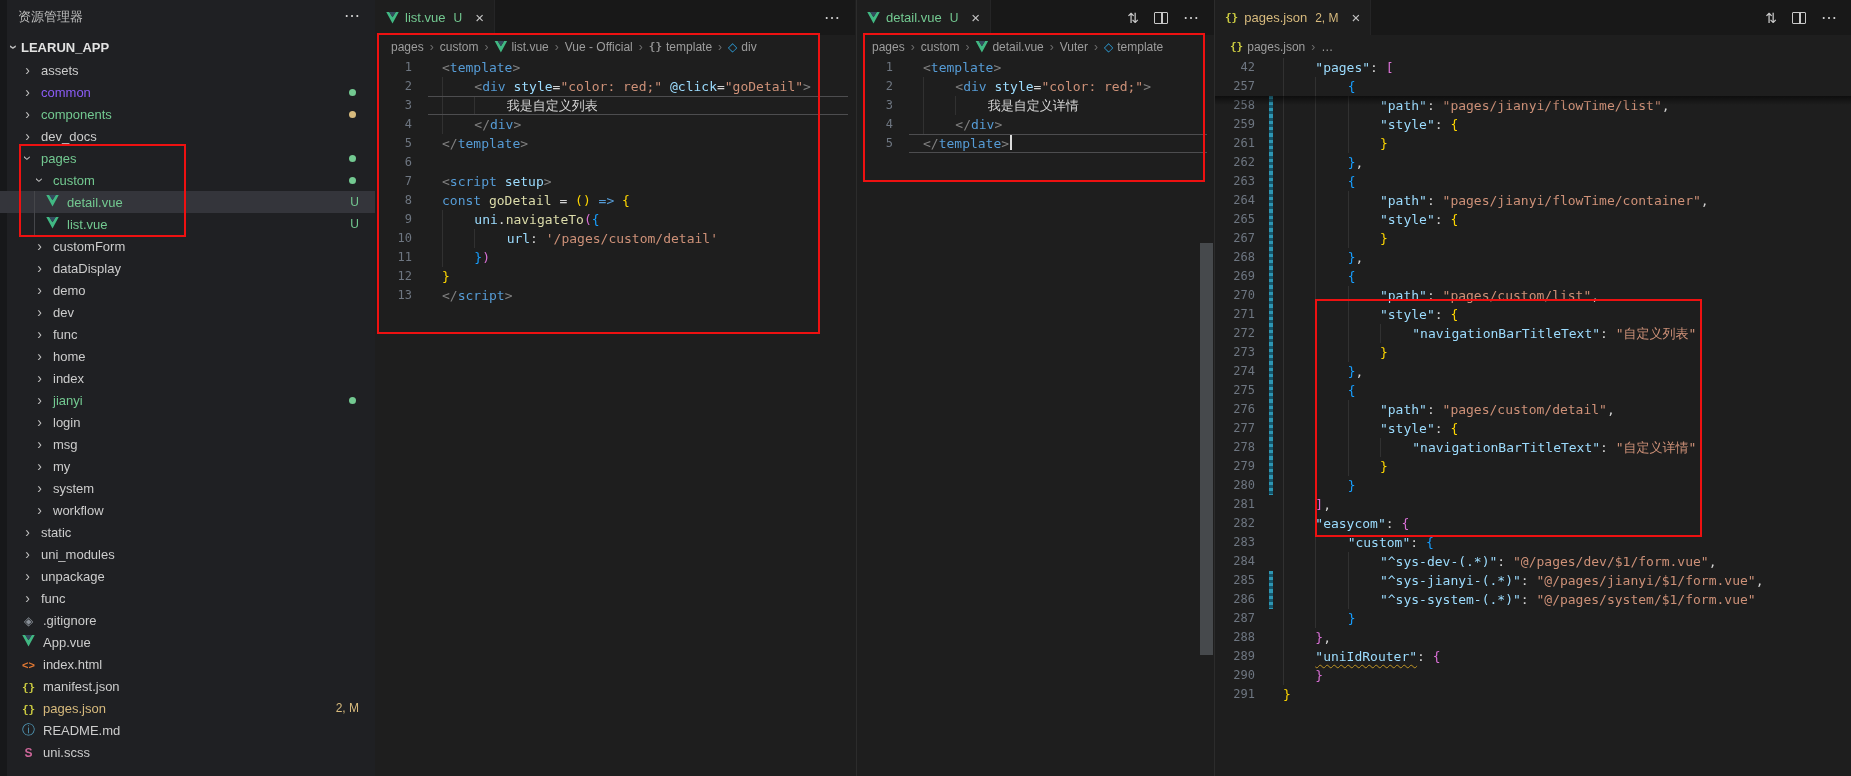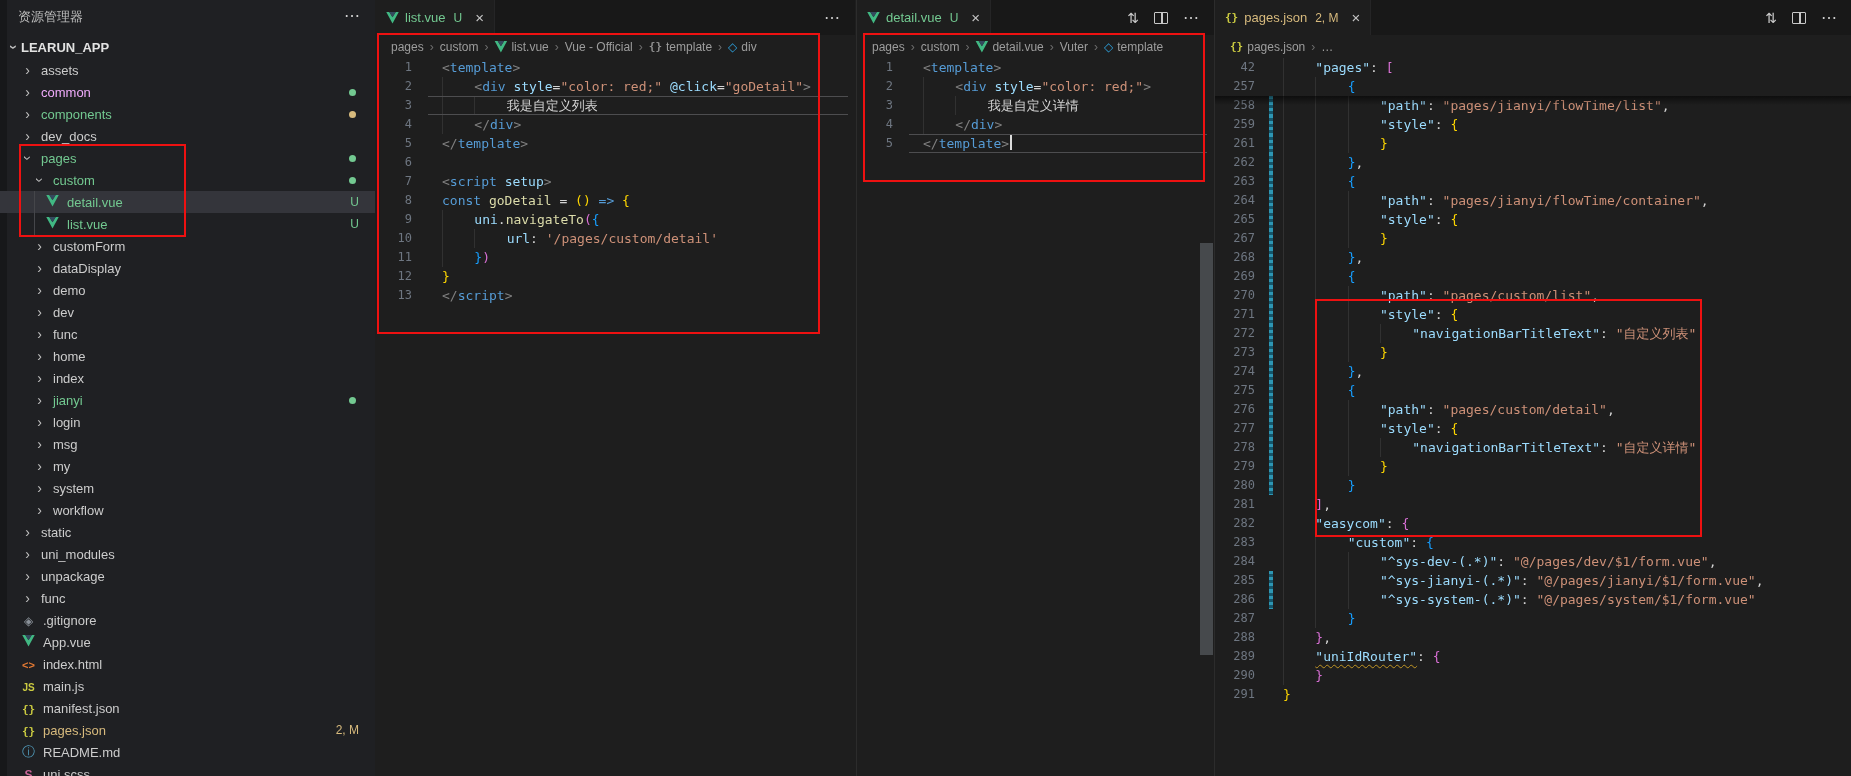--- a/index.html
+++ b/index.html
@@ -102,21 +102,21 @@
       <span class="tw exp">›</span>
       <span>LEARUN_APP</span>
     </div>
     <div id="tree">
         <div class="trow" style="padding-left:20px">
           <span class="tw">›</span>
           <span class="tlabel" style="color:#cccccc">assets</span>
         </div>
         <div class="trow" style="padding-left:20px">
           <span class="tw">›</span>
-          <span class="tlabel" style="color:#f0abfc">common</span>
+          <span class="tlabel" style="color:#8b5cf6">common</span>
           <span class="tdot" style="background:#73c991"></span>
         </div>
         <div class="trow" style="padding-left:20px">
           <span class="tw">›</span>
           <span class="tlabel" style="color:#73c991">components</span>
           <span class="tdot" style="background:#d7ba7d"></span>
         </div>
         <div class="trow" style="padding-left:20px">
           <span class="tw">›</span>
           <span class="tlabel" style="color:#cccccc">dev_docs</span>
@@ -214,24 +214,20 @@
           <span class="ticon"><span class="ic i-diamond">◈</span></span>
           <span class="tlabel" style="color:#cccccc">.gitignore</span>
         </div>
         <div class="trow" style="padding-left:20px">
           <span class="ticon"><span class="ic i-vue"></span></span>
           <span class="tlabel" style="color:#cccccc">App.vue</span>
         </div>
         <div class="trow" style="padding-left:20px">
           <span class="ticon"><span class="ic i-html">&lt;&gt;</span></span>
           <span class="tlabel" style="color:#cccccc">index.html</span>
-        </div>
-        <div class="trow" style="padding-left:20px">
-          <span class="ticon"><span class="ic i-js">JS</span></span>
-          <span class="tlabel" style="color:#cccccc">main.js</span>
         </div>
         <div class="trow" style="padding-left:20px">
           <span class="ticon"><span class="ic i-json">{}</span></span>
           <span class="tlabel" style="color:#cccccc">manifest.json</span>
         </div>
         <div class="trow" style="padding-left:20px">
           <span class="ticon"><span class="ic i-json">{}</span></span>
           <span class="tlabel" style="color:#d7ba7d">pages.json</span>
           <span class="tbadge" style="color:#d7ba7d">2, M</span>
         </div>

